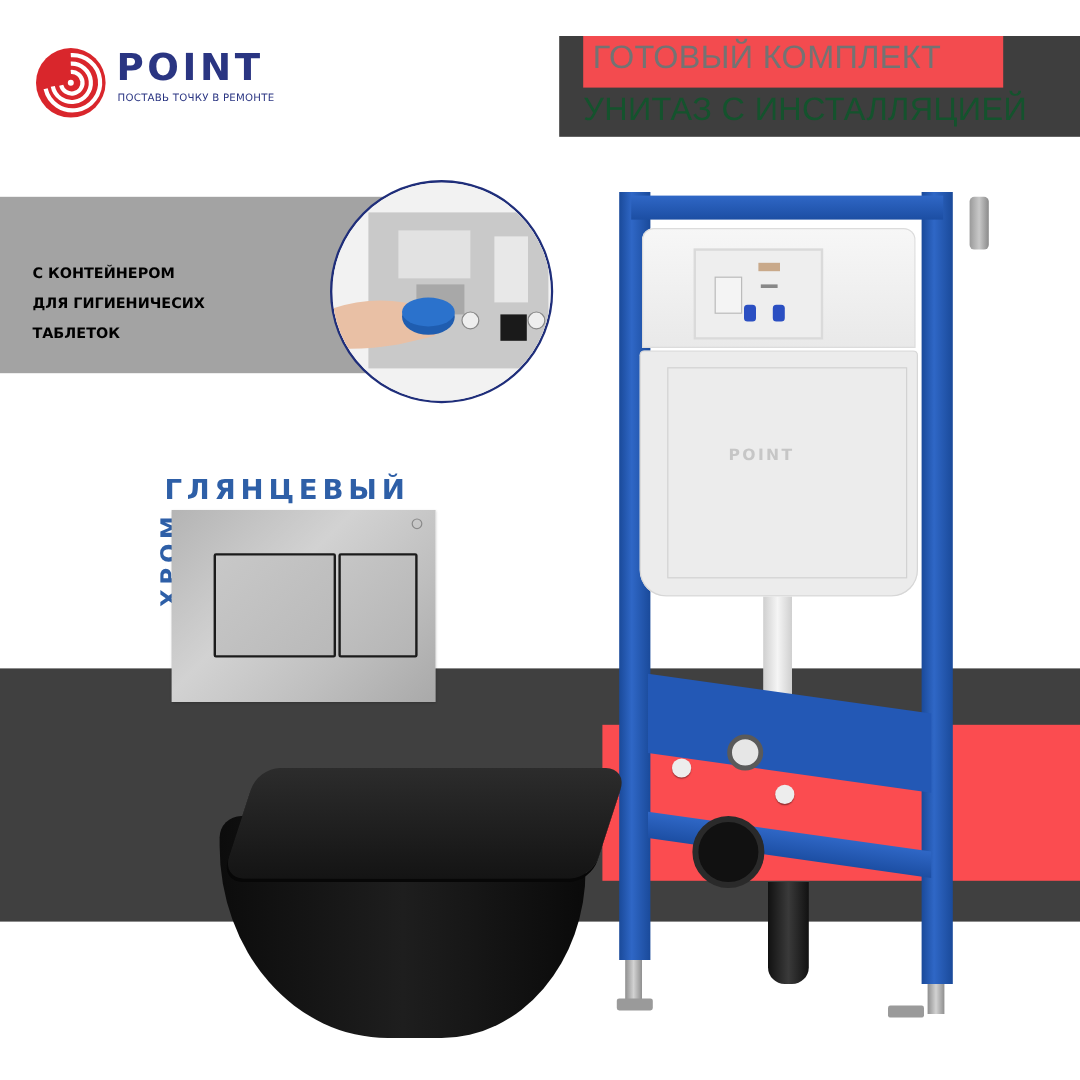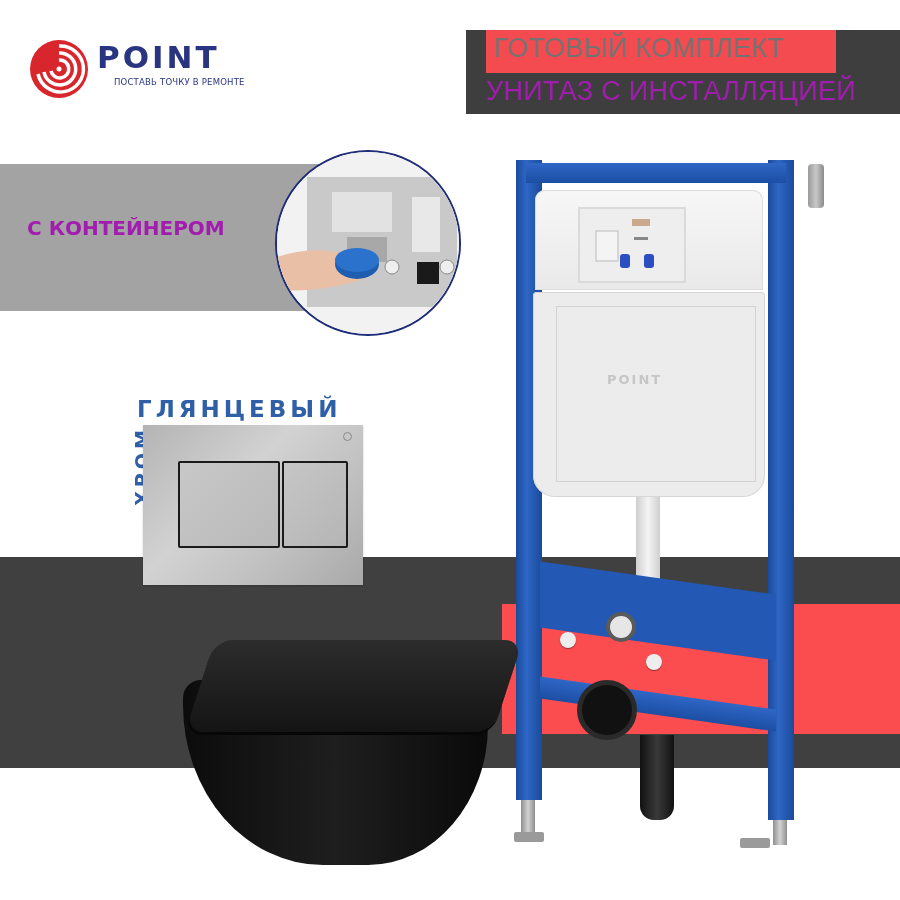--- a/index.html
+++ b/index.html
@@ -2,31 +2,31 @@
 <html><head>
 <meta charset="utf-8">
 <style>
   html, body { margin: 0; padding: 0; }
   body { width: 900px; height: 900px; position: relative; overflow: hidden; background: #ffffff; font-family: "DejaVu Sans", sans-serif; }
   .abs { position: absolute; }
 
   
   .logo-mark { left: 28px; top: 38px; width: 62px; height: 62px; }
   .logo-word { left: 97px; top: 42px; font-size: 31px; font-weight: bold; color: #2a3582; letter-spacing: 3px; font-family: "DejaVu Sans", sans-serif; line-height: 1; }
-  .logo-tag { left: 114px; top: 77px; font-size: 8.5px; color: #2a3582; letter-spacing: 0.2px; white-space: nowrap; }
+  .logo-tag { left: 98px; top: 77px; font-size: 8.5px; color: #2a3582; letter-spacing: 0.2px; white-space: nowrap; }
 
   
   .hl-box { left: 466px; top: 30px; width: 434px; height: 84px; background: #3e3e3e; }
   .hl-red { left: 486px; top: 30px; width: 350px; height: 43px; background: #f34b4f; }
   .hl-1 { left: 494px; top: 33px; font-size: 27px; color: #737373; font-family: "Liberation Sans", sans-serif; white-space: nowrap; letter-spacing: 0.3px; }
-  .hl-2 { left: 486px; top: 76px; font-size: 27px; color: #a21caf; font-family: "Liberation Sans", sans-serif; white-space: nowrap; letter-spacing: 0.3px; }
+  .hl-2 { left: 486px; top: 76px; font-size: 27px; color: #14532d; font-family: "Liberation Sans", sans-serif; white-space: nowrap; letter-spacing: 0.3px; }
 
   
   .gray-band { left: 0; top: 164px; width: 330px; height: 147px; background: #a3a3a3; }
-  .feature-text { left: 27px; top: 216px; font-size: 20px; font-weight: bold; color: #a21caf; line-height: 25px; font-family: "DejaVu Sans", sans-serif; }
+  .feature-text { left: 27px; top: 216px; font-size: 12px; font-weight: bold; color: #000000; line-height: 25px; font-family: "DejaVu Sans", sans-serif; }
   .photo-circle { left: 275px; top: 150px; width: 186px; height: 186px; border-radius: 50%; background: #f0f0f0; border: 2px solid #1f2e7a; overflow: hidden; box-sizing: border-box; }
 
   
   .gl-label { left: 137px; top: 396px; font-size: 23px; font-weight: bold; color: #2e5fa7; letter-spacing: 4px; white-space: nowrap; font-family: "DejaVu Sans", sans-serif; }
   .xrom-label { left: 102px; top: 455px; font-size: 19px; font-weight: bold; color: #2e5fa7; letter-spacing: 4px; transform: rotate(-90deg); transform-origin: center; white-space: nowrap; font-family: "DejaVu Sans", sans-serif; }
   .plate { left: 143px; top: 425px; width: 220px; height: 160px; background: linear-gradient(135deg, #b4b4b4 0%, #d2d2d2 40%, #bfbfbf 70%, #a9a9a9 100%); box-shadow: 0 1px 2px rgba(0,0,0,0.2); }
   .plate-btn-l { left: 178px; top: 461px; width: 102px; height: 87px; border: 2px solid #1b1b1b; border-radius: 2px; background: linear-gradient(135deg, #c8c8c8, #b9b9b9); box-sizing: border-box; }
   .plate-btn-r { left: 282px; top: 461px; width: 66px; height: 87px; border: 2px solid #1b1b1b; border-radius: 2px; background: linear-gradient(135deg, #c6c6c6, #b5b5b5); box-sizing: border-box; }
   .plate-logo { left: 343px; top: 432px; width: 7px; height: 7px; border-radius: 50%; border: 1px solid #8a8a8a; }
 
@@ -75,20 +75,22 @@
 <div class="abs logo-tag">ПОСТАВЬ ТОЧКУ В РЕМОНТЕ</div>
 
 <div class="abs hl-box"></div>
 <div class="abs hl-red"></div>
 <div class="abs hl-1">ГОТОВЫЙ КОМПЛЕКТ</div>
 <div class="abs hl-2">УНИТАЗ С ИНСТАЛЛЯЦИЕЙ</div>
 
 <div class="abs gray-band"></div>
 <div class="abs feature-text">
   <div>С КОНТЕЙНЕРОМ</div>
+  <div>ДЛЯ ГИГИЕНИЧЕСИХ</div>
+  <div>ТАБЛЕТОК</div>
 </div>
 <div class="abs photo-circle">
   <svg width="186" height="186" viewBox="0 0 186 186">
     <rect x="0" y="0" width="186" height="186" fill="#f2f2f2"></rect>
     <rect x="30" y="25" width="150" height="130" fill="#c9c9c9"></rect>
     <rect x="55" y="40" width="60" height="40" fill="#e2e2e2"></rect>
     <rect x="135" y="45" width="28" height="55" fill="#e8e8e8"></rect>
     <rect x="70" y="85" width="40" height="25" fill="#a8a8a8"></rect>
     <rect x="140" y="110" width="22" height="22" fill="#1a1a1a"></rect>
     <circle cx="115" cy="115" r="7" fill="#eee" stroke="#888"></circle>

